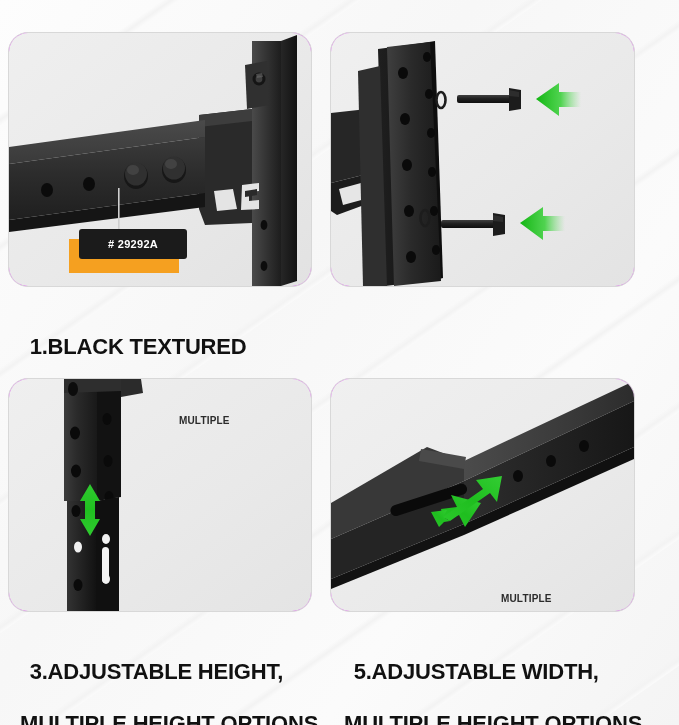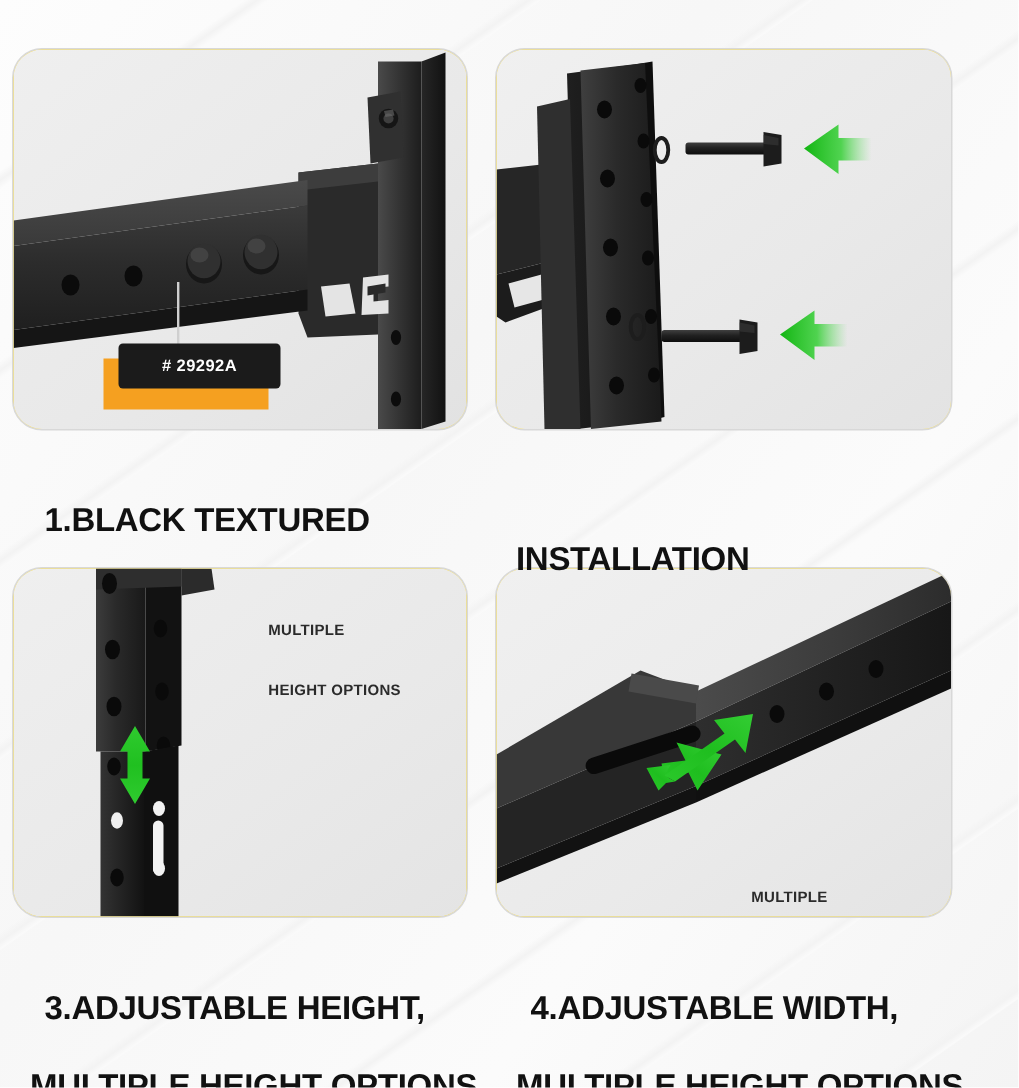--- a/index.html
+++ b/index.html
@@ -23,21 +23,21 @@
         rgba(255,255,255,0) 104px),
       linear-gradient(125deg,#fdfdfd 0%,#f7f7f7 40%,#fbfbfb 70%,#f4f4f4 100%);
     z-index:0;
   }
   #grid{
     position:absolute;inset:0;z-index:2;
   }
   
   .panel{
     position:absolute;
-    background:#fde047;
+    background:#d946ef;
     border:1px solid #d8d8d8;
     border-radius:20px;
     overflow:hidden;
   }
   .panel-inner{position:absolute;inset:0;}
   
   .caption{
     position:absolute;
     color:#111111;
     font-size:22px;
@@ -277,21 +277,20 @@
         <ellipse cx="97" cy="160" rx="4" ry="5" fill="#f2f2f2"></ellipse>
         <rect x="93" y="168" width="7" height="36" rx="3.5" fill="#f2f2f2"></rect>
         <ellipse cx="97" cy="200" rx="4" ry="5" fill="#f2f2f2"></ellipse>
 
         <polygon points="81,105 91,122 86,122 86,140 91,140 81,157 71,140 76,140 76,122 71,122" fill="url(#arrGV)"></polygon>
       </svg>
     </div>
 
     <div class="panel-note" style="left:152px;top:12px;">
       <span>MULTIPLE</span><br>
-      <span>HEIGHT OPTIONS</span>
     </div>
   </div>
 
   <div class="panel" style="left:330px;top:378px;width:303px;height:232px;">
     <div class="panel-inner">
       <svg width="303" height="232" viewBox="0 0 303 232">
         <defs>
           <linearGradient id="p4bg" x1="0" y1="0" x2="1" y2="1">
             <stop offset="0%" stop-color="#f0f0f0"></stop>
             <stop offset="60%" stop-color="#eaeaea"></stop>
@@ -345,26 +344,25 @@
       <span>MULTIPLE</span><br>
       
     </div>
   </div>
 
   <div class="caption" style="left:6px;top:308px;width:310px;">
     <span>1.BLACK TEXTURED</span>
   </div>
 
   <div class="caption" style="left:330px;top:308px;width:330px;">
-    <span class="cap-l2">INSTALLATION</span>
   </div>
 
   <div class="caption" style="left:6px;top:633px;width:320px;">
     <span>3.ADJUSTABLE HEIGHT,</span>
     <span class="cap-l2">MULTIPLE HEIGHT OPTIONS</span>
   </div>
 
   <div class="caption" style="left:330px;top:633px;width:340px;">
-    <span>4.ADJUSTABLE WIDTH,</span>
+    <span>5.ADJUSTABLE WIDTH,</span>
     <span class="cap-l2">MULTIPLE HEIGHT OPTIONS</span>
   </div>
 
 </div>
 
 </body></html>

